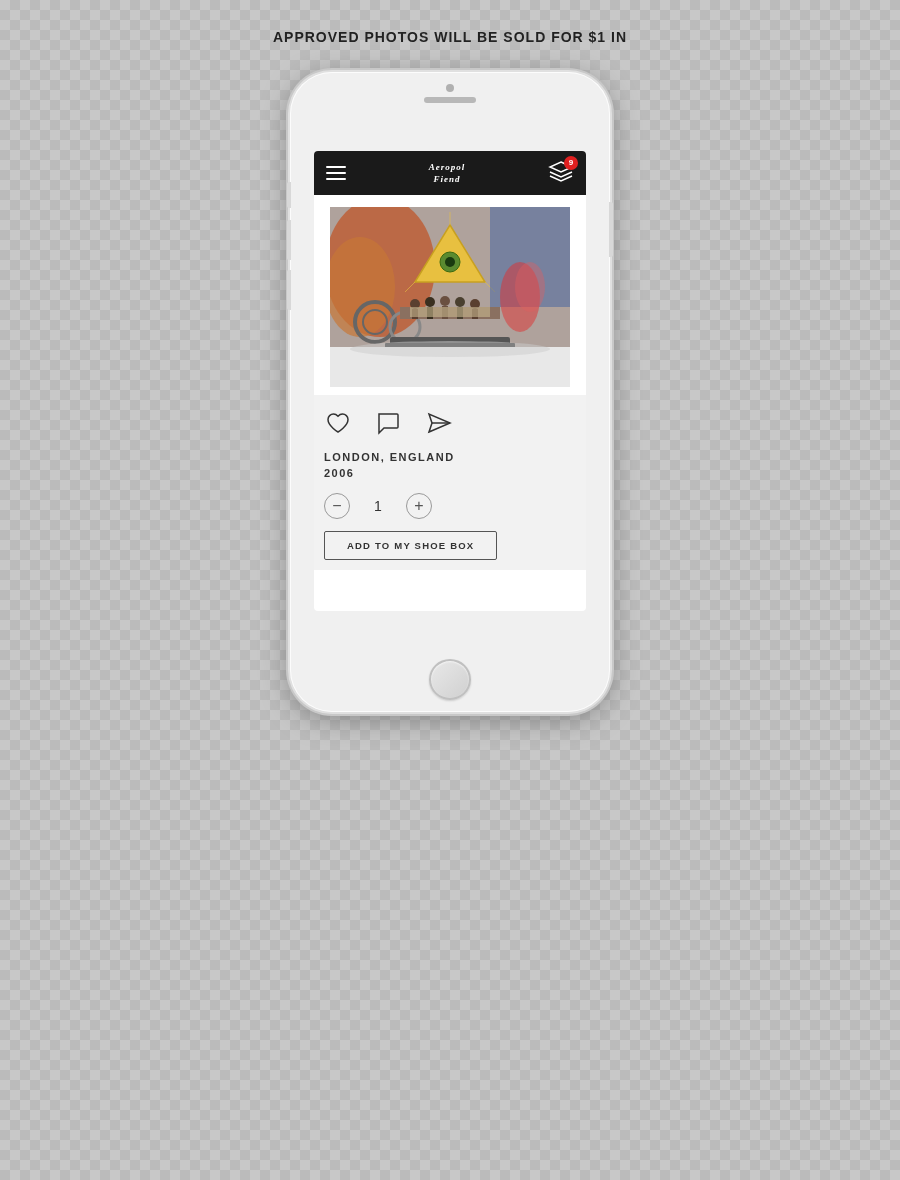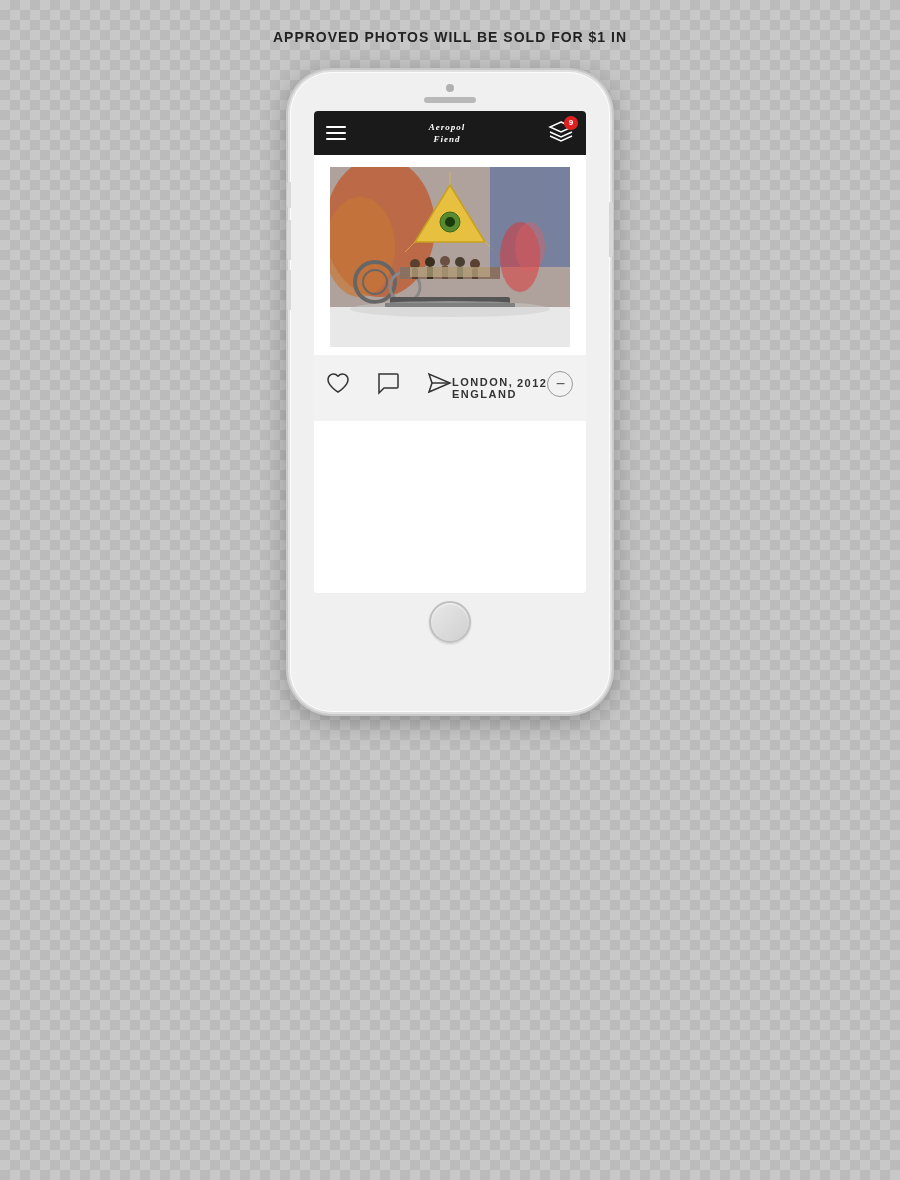--- a/index.html
+++ b/index.html
@@ -44,20 +44,21 @@
       box-shadow:
         0 0 0 2px #e0e0e0,
         0 0 0 4px #c8c8c8,
         0 6px 30px rgba(0,0,0,0.35),
         inset 0 0 0 1px rgba(255,255,255,0.8);
       position: relative;
       display: flex;
       flex-direction: column;
       align-items: center;
       padding: 12px 0;
+      gap: 40px;
     }
 
     
     .phone-top-bar {
       display: flex;
       flex-direction: column;
       align-items: center;
       gap: 5px;
       margin-bottom: 8px;
     }
@@ -159,21 +160,22 @@
       height: 180px;
       position: relative;
       overflow: hidden;
     }
 
     
     .info-panel {
       background: #f2f2f2;
       width: 100%;
       display: flex;
-      align-items: center;
+      flex-direction: column;
+      align-items: flex-start;
       padding: 14px 10px 10px;
       flex: 1;
     }
 
     
     .action-icons {
       display: flex;
       gap: 22px;
       margin-bottom: 14px;
     }
@@ -420,25 +422,26 @@
         <div class="action-icon">
           <svg viewBox="0 0 28 28" fill="none" xmlns="http://www.w3.org/2000/svg">
 
             <polygon points="5,23 26,14 5,5 8,14 5,23" stroke="#333" stroke-width="1.5" fill="none"></polygon>
             <line x1="8" y1="14" x2="26" y2="14" stroke="#333" stroke-width="1.5"></line>
           </svg>
         </div>
       </div>
 
       <div class="location-text">LONDON, ENGLAND</div>
-      <div class="year-text">2012</div>
+      <div class="year-text">2006</div>
 
       <div class="quantity-row">
         <button class="qty-btn">−</button>
         <div class="qty-value">1</div>
         <button class="qty-btn">+</button>
       </div>
 
+      <button class="add-btn">ADD TO MY SHOE BOX</button>
     </div>
   </div>
 
   <div class="phone-home-btn"></div>
 </div>
 
 </body></html>

